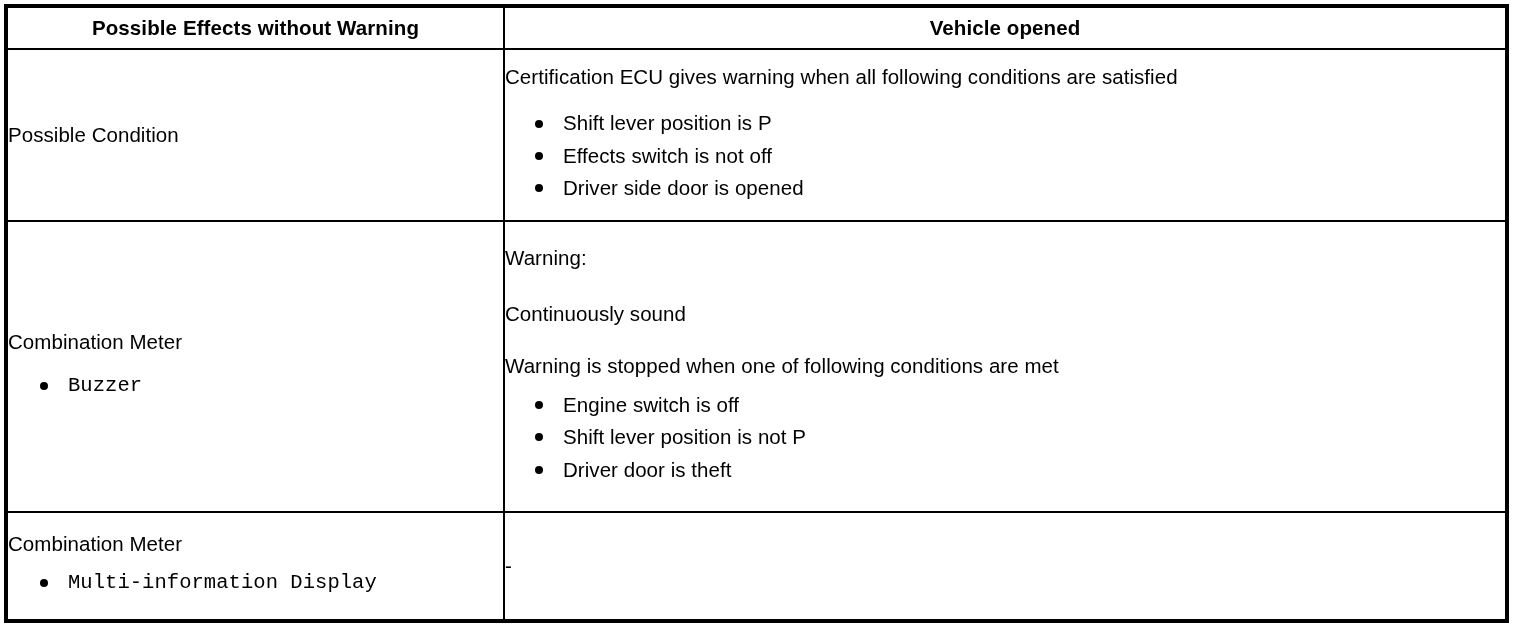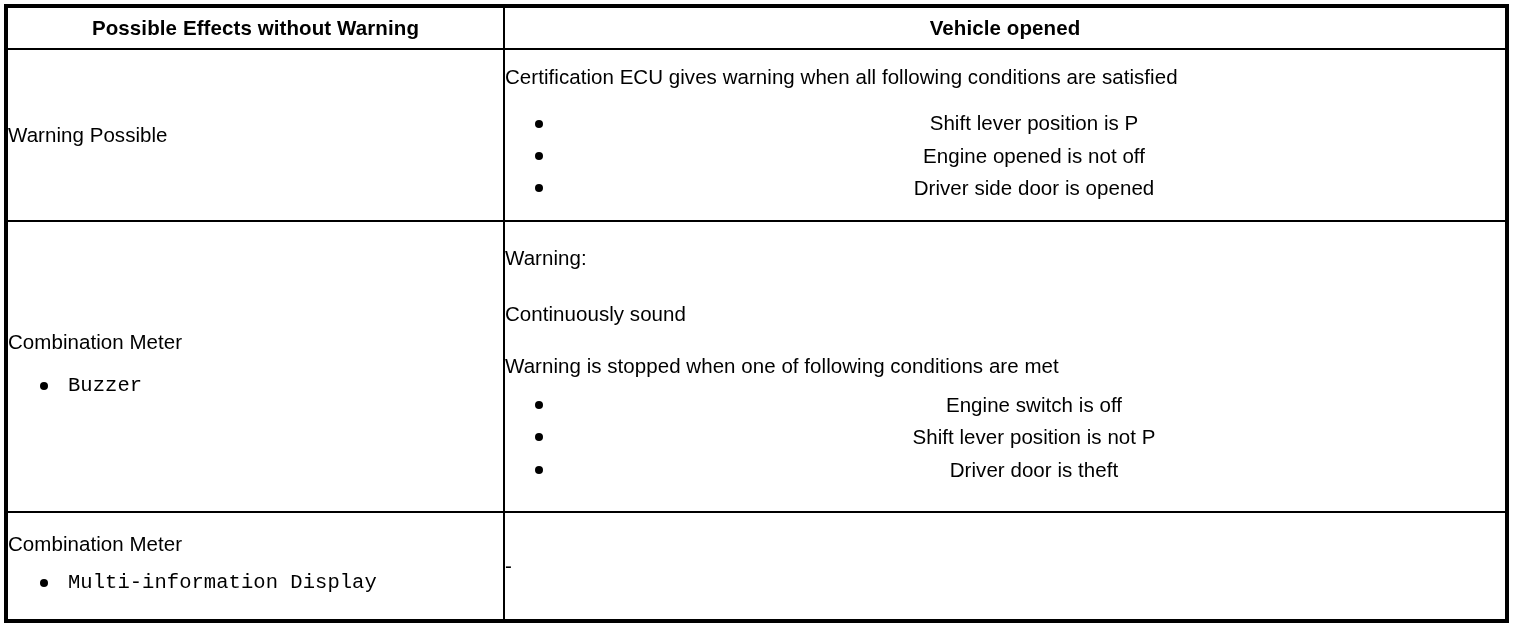--- a/index.html
+++ b/index.html
@@ -100,21 +100,20 @@
     padding-left: 60px;
     font-family: Liberation Mono, monospace;
   }
   ul.bullets.left-bullets > li::before {
     left: 32px;
   }
 
   
   ul.bullets.right-bullets > li {
     padding-left: 58px;
-    text-align: center;
   }
   ul.bullets.right-bullets > li::before {
     left: 30px;
   }
 
   .dash {
     font-size: 20.5px;
     line-height: 1;
   }
 
@@ -141,27 +140,27 @@
       <tr>
         <th class="hdr">Possible Effects without Warning</th>
         <th class="hdr">Vehicle opened</th>
       </tr>
     </thead>
 
     <tbody>
 
       <tr class="row-warning-condition">
         <td class="cell cell-left">
-          <div class="para">Warning Possible</div>
+          <div class="para">Possible Condition</div>
         </td>
         <td class="cell cell-right">
           <div class="para stack-title">Certification ECU gives warning when all following conditions are satisfied</div>
           <ul class="bullets right-bullets">
             <li>Shift lever position is P</li>
-            <li>Engine opened is not off</li>
+            <li>Effects switch is not off</li>
             <li>Driver side door is opened</li>
           </ul>
         </td>
       </tr>
 
       <tr class="row-buzzer">
         <td class="cell cell-left">
           <div class="para">Combination Meter</div>
           <div class="gap-sm"></div>
           <ul class="bullets left-bullets">

